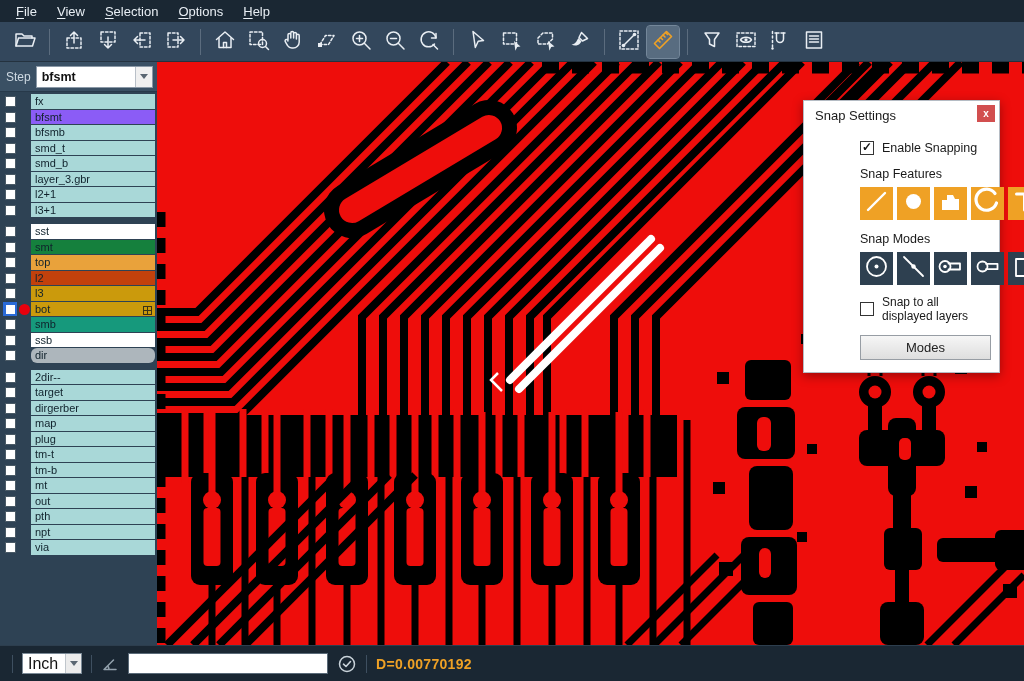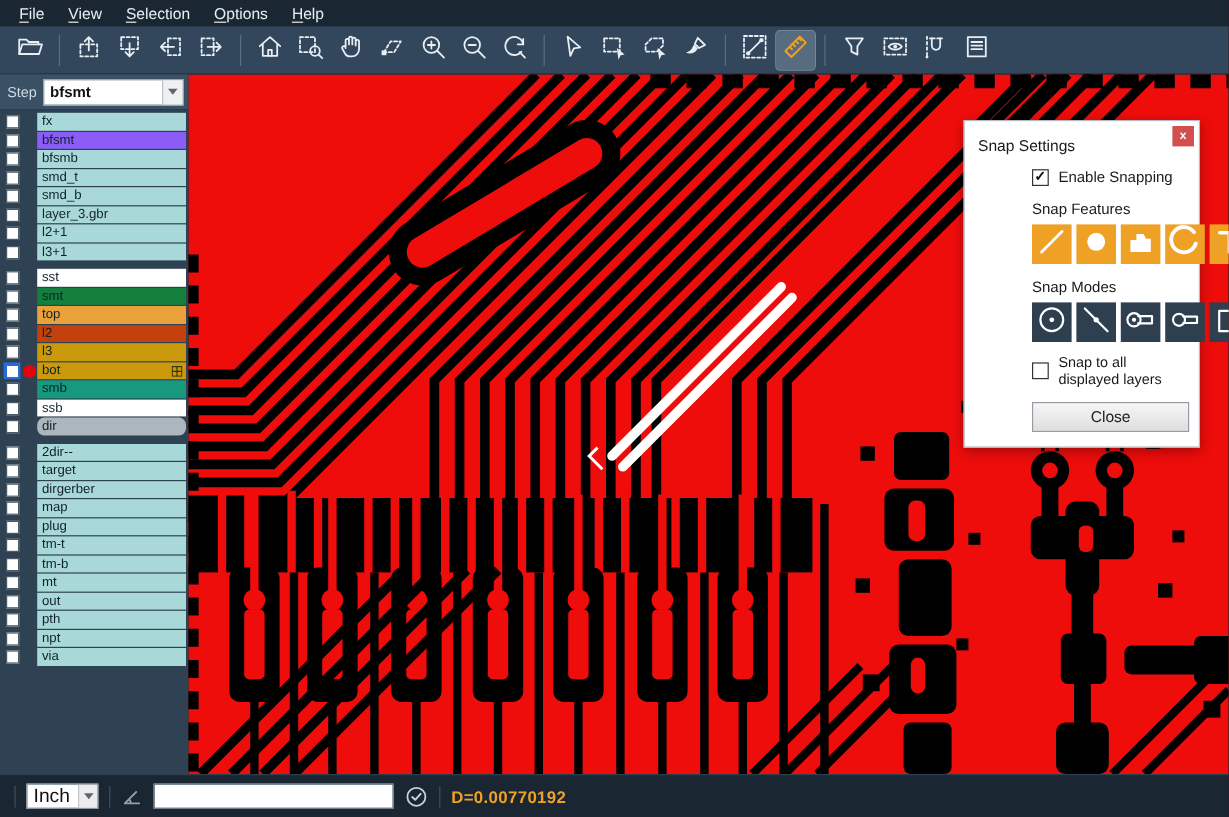--- a/index.html
+++ b/index.html
@@ -49,21 +49,21 @@
   .t  { stroke: var(--trace-black); stroke-width:8; fill:none; }
   .t2 { stroke: var(--trace-black); stroke-width:7; fill:none; }
   .t3 { stroke: var(--trace-black); stroke-width:3; fill:none; }
   .b  { fill: var(--trace-black); }
   .r  { stroke: var(--board-red); stroke-width:7; fill:none; }
   .rf { fill: var(--board-red); }
   .hl { stroke: var(--hl-white); stroke-width:8; stroke-linecap:round; fill:none; }
 
   
   .dialog { position:absolute; left:803px; top:100px; width:197px; background:#fff; border:1px solid #b5bcc4; box-shadow:0 3px 10px rgba(0,0,0,.35); }
-  .dlg-title { height:28px; display:flex; align-items:flex-end; padding-left:11px; font-size:13px; color:#1a1a1a; position:relative; }
+  .dlg-title { height:28px; display:flex; align-items:center; padding-left:11px; font-size:13px; color:#1a1a1a; position:relative; }
   .dlg-close { position:absolute; right:4px; top:4px; width:18px; height:17px; background:#d24f4f; color:#fff; font-size:10px; font-weight:bold; display:flex; align-items:center; justify-content:center; }
   .dlg-body { padding:2px 8px 12px 8px;margin-left:48px; }
   .dcb-row { display:flex; align-items:center; gap:8px; margin-top:10px; }
   .dcb { width:14px; height:14px; background:#fff; border:1.5px solid #333; font-size:12px; font-weight:bold; color:#111; line-height:11px; text-align:center; flex:none; }
   .dcb.checked::after { content:"\2713"; }
   .dcb-label { font-size:12.5px; color:#1a1a1a; }
   .dcb-row.small .dcb-label { font-size:12px; }
   .dlg-sec { font-size:12.5px; color:#1a1a1a; margin-top:12px; }
   .snap-row { display:flex; gap:4px; margin-top:6px; }
   .snap-btn { width:33px; height:33px; display:flex; align-items:center; justify-content:center; }
@@ -709,21 +709,21 @@
           <span class="snap-btn mode">
             <span><svg viewBox="0 0 33 33" fill="none" stroke="#fff" stroke-width="2.4" stroke-linecap="round" stroke-linejoin="round" width="33" height="33">
                 <path d="M8 26 V9 h9 l9 8 v9 Z" stroke-width="1.8"></path>
               </svg></span>
           </span>
         </div>
       <div class="dcb-row small">
         <span class="dcb"></span>
         <span class="dcb-label">Snap to all displayed layers</span>
       </div>
-      <button class="dlg-close-btn">Close</button>
+      <button class="dlg-close-btn">Modes</button>
     </div>
   </div>
 
   <div class="bottombar">
     <span class="bb-sep"></span>
     <div class="unit-select">
       <span class="unit-value">Inch</span>
       <span class="unit-chev">
           <span class="chev-down"></span>
         </span>

